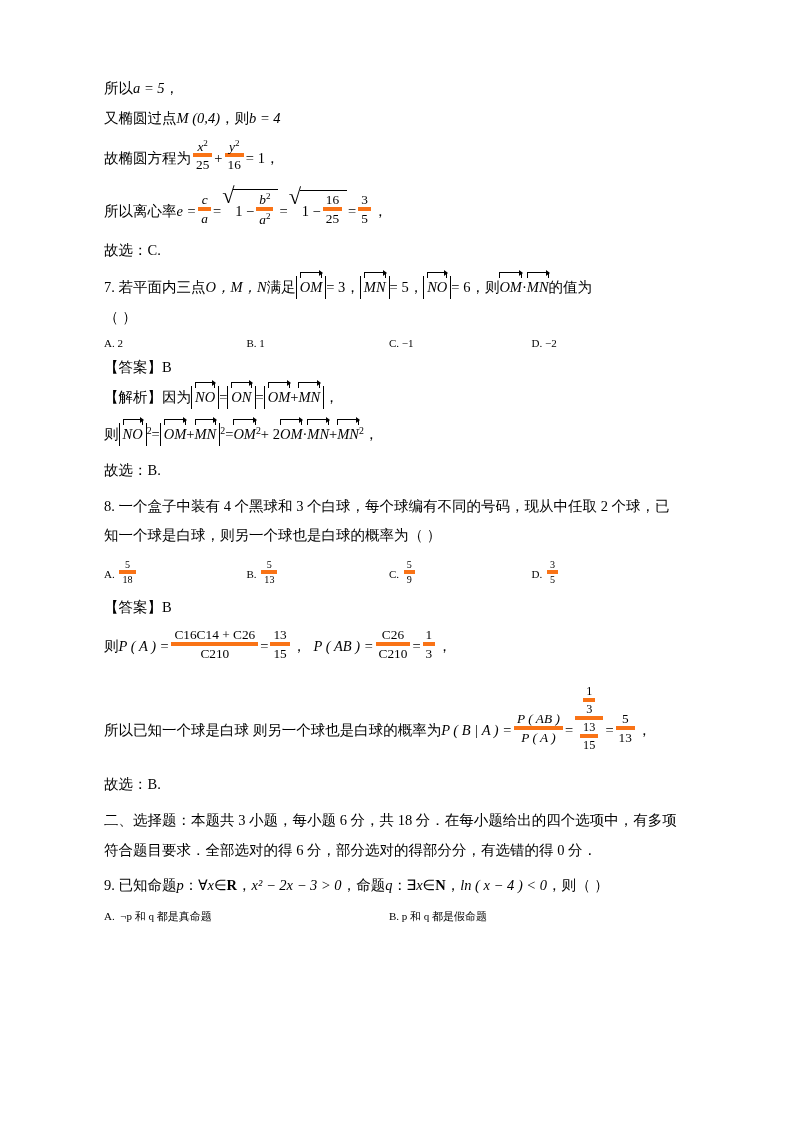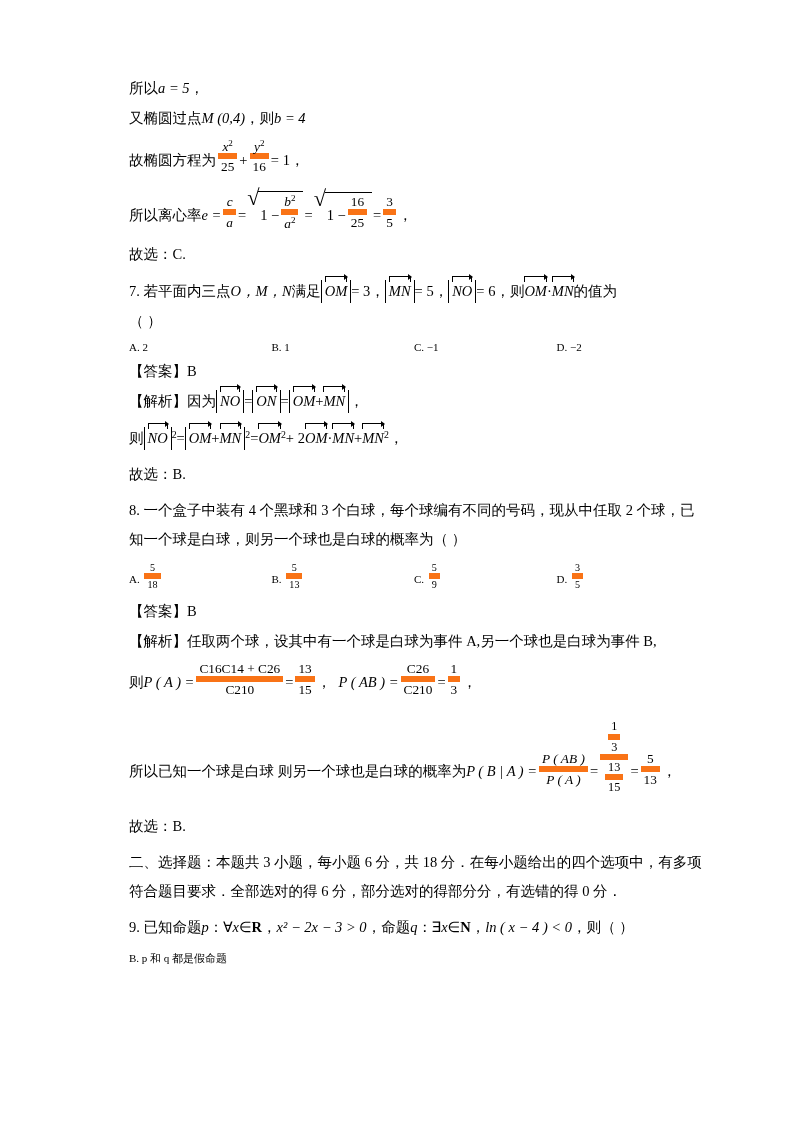--- a/index.html
+++ b/index.html
@@ -15,21 +15,21 @@
   }
   .page {
     position: relative;
     width: 794px;
     height: 1123px;
     padding: 0;
     box-sizing: border-box;
   }
   .content {
     position: absolute;
-    left: 129px;
+    left: 104px;
     top: 78px;
     width: 570px;
   }
   .line {
     font-size: 14.5px;
     line-height: 1.5;
     margin: 0 0 8px 0;
     white-space: nowrap;
   }
   .tall { margin-bottom: 14px; }
@@ -63,21 +63,21 @@
     padding: 0 3px;
   }
   .frac {
     display: inline-block;
     vertical-align: -0.55em;
     text-align: center;
     font-size: 0.92em;
     line-height: 1.15;
     margin: 0 2px;
   }
-  .frac .num { display: block; border-bottom: 6px solid #f97316; padding: 0 3px; }
+  .frac .num { display: block; border-bottom: 4px solid #f97316; padding: 0 3px; }
   .frac .den { display: block; padding: 0 3px; }
   .sqrt {
     display: inline-block;
     position: relative;
     padding-left: 11px;
     padding-top: 2px;
     margin: 0 1px;
   }
   .sqrt::before {
     content: "√";
@@ -162,39 +162,37 @@
       <div><span>A.</span> <span class="frac"><span class="num">5</span><span class="den">18</span></span></div>
       <div><span>B.</span> <span class="frac"><span class="num">5</span><span class="den">13</span></span></div>
       <div><span>C.</span> <span class="frac"><span class="num">5</span><span class="den">9</span></span></div>
       <div><span>D.</span> <span class="frac"><span class="num">3</span><span class="den">5</span></span></div>
     </div>
 
     <div class="line">
       <span>【答案】</span><span>B</span>
     </div>
 
-    <div class="line">
-      <span>【解析】</span><span>任取两个球，设其中有一个球是白球为事件 A,另一个球也是白球为事件 B,</span>
-    </div>
 
     <div class="line tall">
       <span>则</span><span class="it">P ( A ) =</span><span class="frac"><span class="num">C<span class="cb-sup">1</span><span class="cb-sub">6</span>C<span class="cb-sup">1</span><span class="cb-sub">4</span> + C<span class="cb-sup">2</span><span class="cb-sub">6</span></span><span class="den">C<span class="cb-sup">2</span><span class="cb-sub">10</span></span></span><span>=</span><span class="frac"><span class="num">13</span><span class="den">15</span></span><span>，</span>&nbsp;&nbsp;<span class="it">P ( AB ) =</span><span class="frac"><span class="num">C<span class="cb-sup">2</span><span class="cb-sub">6</span></span><span class="den">C<span class="cb-sup">2</span><span class="cb-sub">10</span></span></span><span>=</span><span class="frac"><span class="num">1</span><span class="den">3</span></span><span>，</span>
     </div>
 
     <div class="line tall" style="margin-top:22px;margin-bottom:22px;">
       <span>所以已知一个球是白球 则另一个球也是白球的概率为</span><span class="it">P ( B | A ) =</span><span class="frac"><span class="num it">P ( AB )</span><span class="den it">P ( A )</span></span><span>=</span><span class="frac"><span class="num"><span class="frac"><span class="num">1</span><span class="den">3</span></span></span><span class="den"><span class="frac"><span class="num">13</span><span class="den">15</span></span></span></span><span>=</span><span class="frac"><span class="num">5</span><span class="den">13</span></span><span>，</span>
     </div>
 
     <div class="line">故选：B.</div>
 
     <div class="line q-head">二、选择题：本题共 3 小题，每小题 6 分，共 18 分．在每小题给出的四个选项中，有多项</div>
     <div class="line">符合题目要求．全部选对的得 6 分，部分选对的得部分分，有选错的得 0 分．</div>
 
     <div class="line q-head">
       <span>9. 已知命题</span><span class="it">p</span><span>：</span><span>∀</span><span class="it">x</span><span>∈</span><strong>R</strong><span>，</span><span class="it">x² − 2x − 3 &gt; 0</span><span>，命题</span><span class="it">q</span><span>：</span><span>∃</span><span class="it">x</span><span>∈</span><strong>N</strong><span>，</span><span class="it">ln ( x − 4 ) &lt; 0</span><span>，则（    ）</span>
     </div>
 
     <div class="opts two" style="margin-top:12px;">
+      <div><span>A.</span>&nbsp; <span>¬p 和 q 都是真命题</span></div>
       <div><span>B.</span> <span>p 和 q 都是假命题</span></div>
     </div>
 
   </div>
 </div>
 
 </body></html>

